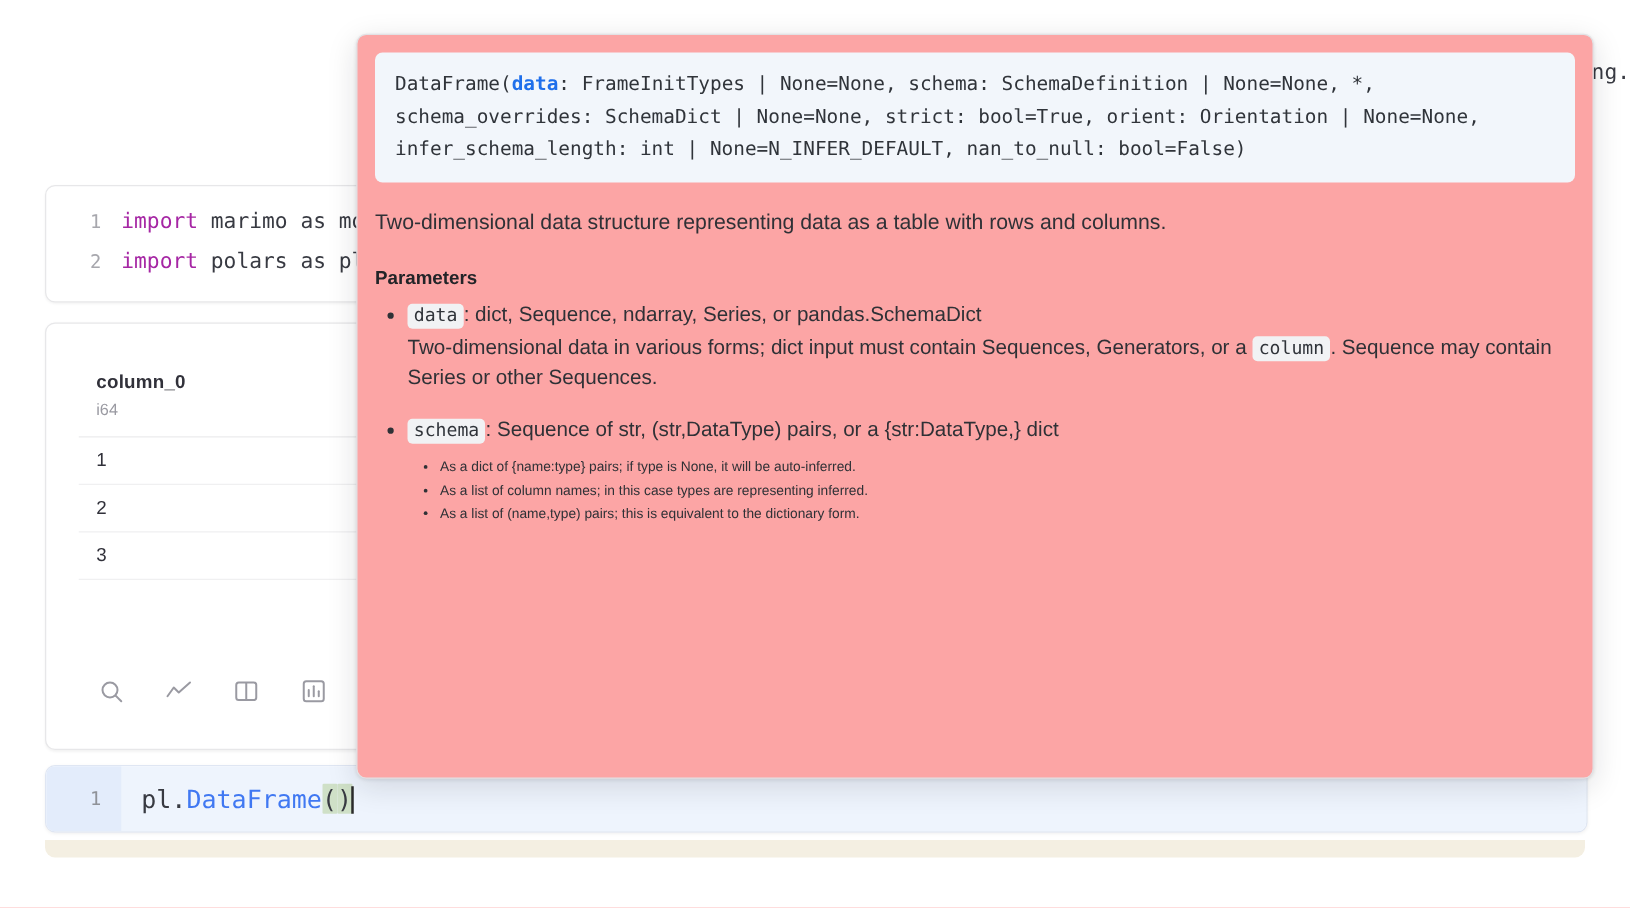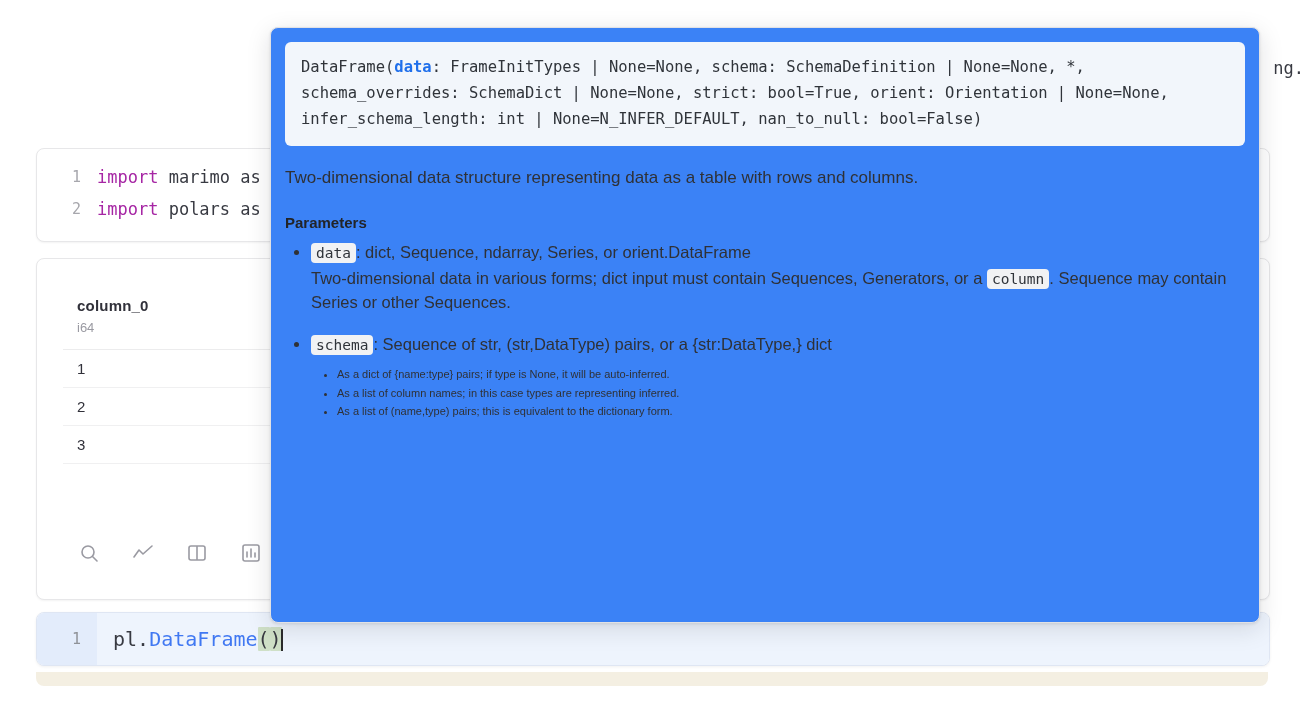--- a/index.html
+++ b/index.html
@@ -172,35 +172,35 @@
     top: 672px;
     width: 1232px;
     height: 14px;
     background: #f4efe2;
     border-radius: 0 0 8px 8px;
   }
 
   .right-clip {
     position: absolute;
     right: 0px;
-    top: 58px;
+    top: 48px;
     font-family: "DejaVu Sans Mono", monospace;
     font-size: 17px;
     color: #383a42;
     white-space: pre;
   }
 
   
   .doc-popup {
     position: absolute;
-    left: 270px;
+    left: 285px;
     top: 27px;
     width: 988px;
     height: 594px;
-    background: #3b82f6;
+    background: #fca5a5;
     border: 1px solid #e2e2e5;
     border-radius: 8px;
     box-shadow: 0 6px 24px rgba(20,20,30,0.13), 0 1px 3px rgba(20,20,30,0.10);
     overflow: hidden;
   }
   .sig-box {
     margin: 14px 14px 0 14px;
     background: #f2f6fb;
     border-radius: 6px;
     padding: 12px 16px 14px 16px;
@@ -338,21 +338,21 @@
       <div class="sig-text"><span>DataFrame(</span><span class="param-hl">data</span><span>: FrameInitTypes | None=None, schema: SchemaDefinition | None=None, *, schema_overrides: SchemaDict | None=None, strict: bool=True, orient: Orientation | None=None, infer_schema_length: int | None=N_INFER_DEFAULT, nan_to_null: bool=False)</span></div>
     </div>
 
     <div class="doc-body">
       <p class="doc-summary">Two-dimensional data structure representing data as a table with rows and columns.</p>
 
       <div class="doc-h">Parameters</div>
 
       <ul class="params">
         <li>
-          <code class="inline">data</code><span>: dict, Sequence, ndarray, Series, or orient.DataFrame</span>
+          <code class="inline">data</code><span>: dict, Sequence, ndarray, Series, or pandas.SchemaDict</span>
           <span class="pdesc"><span>Two-dimensional data in various forms; dict input must contain Sequences, Generators, or a </span><code class="inline">column</code><span>. Sequence may contain Series or other Sequences.</span></span>
         </li>
 
         <li>
           <code class="inline">schema</code><span>: Sequence of str, (str,DataType) pairs, or a {str:DataType,} dict</span>
           <ul class="sublist">
             <li>As a dict of {name:type} pairs; if type is None, it will be auto-inferred.</li>
             <li>As a list of column names; in this case types are representing inferred.</li>
             <li>As a list of (name,type) pairs; this is equivalent to the dictionary form.</li>
           </ul>

